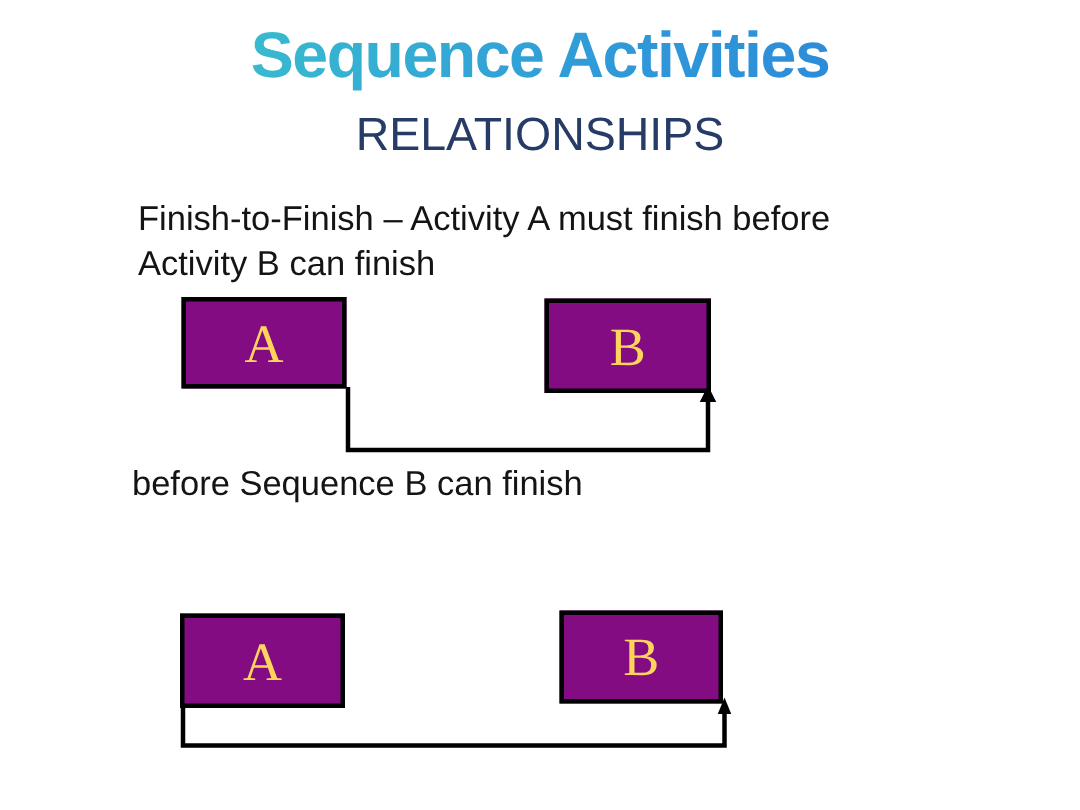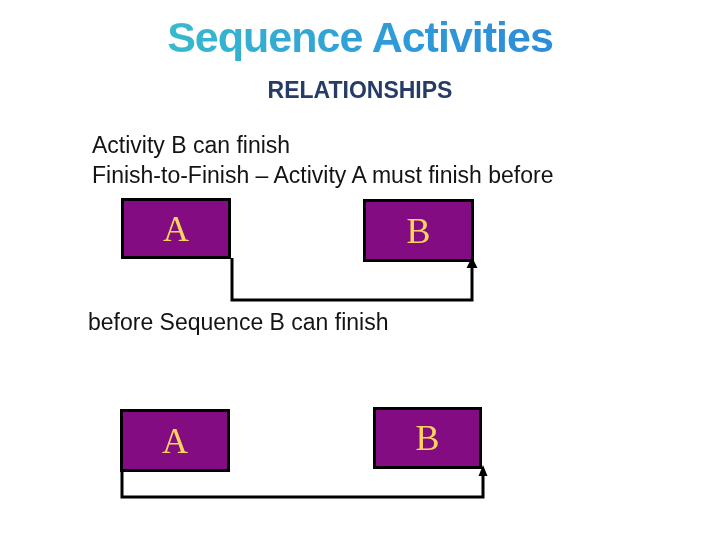--- a/index.html
+++ b/index.html
@@ -11,21 +11,21 @@
     position:absolute; left:0; top:12px; width:720px;
     text-align:center; font-size:43px; font-weight:bold; letter-spacing:-1px;
     line-height:50px;
     color:#2E9AD8;
     background:linear-gradient(100deg, var(--title-g1,#3FD1C6) 0%, #2F9BD9 55%, var(--title-g2,#2A7CD8) 100%);
     -webkit-background-clip:text; background-clip:text;
     -webkit-text-fill-color:transparent;
   }
   .page-subtitle {
     position:absolute; left:0; top:72px; width:720px;
-    text-align:center; font-size:23px; font-weight:bold; letter-spacing:0px;
+    text-align:center; font-size:31px; font-weight:normal; letter-spacing:0px;
     line-height:36px; color:var(--subtitle,#263C66);
   }
   .para {
     position:absolute; width:570px; font-size:23px; line-height:30px;
     color:var(--body,#141414); letter-spacing:0;
   }
   .para-1 { left:92px; top:130px; }
   .para-2 { left:88px; top:307px; }
   .activity-box {
     position:absolute; box-sizing:border-box;
@@ -48,22 +48,22 @@
 </head>
 <body>
 
 <div class="slide">
 
   <div class="page-title">Sequence Activities</div>
 
   <div class="page-subtitle">RELATIONSHIPS</div>
 
   <div class="para para-1">
+    <div>Finish-to-Finish – Activity A must finish before</div>
     <div>Activity B can finish</div>
-    <div>Finish-to-Finish – Activity A must finish before</div>
   </div>
 
   <svg class="connector-layer" width="720" height="540" viewBox="0 0 720 540" xmlns="http://www.w3.org/2000/svg">
 
     <path d="M232 258 L232 300 L472 300 L472 266" fill="none" stroke="#000000" stroke-width="3"></path>
     <polygon points="466.5,268 477.5,268 472,257" fill="#000000"></polygon>
 
     <path d="M122 470 L122 497 L483 497 L483 474" fill="none" stroke="#000000" stroke-width="3"></path>
     <polygon points="478.5,476 487.5,476 483,465" fill="#000000"></polygon>
   </svg>

